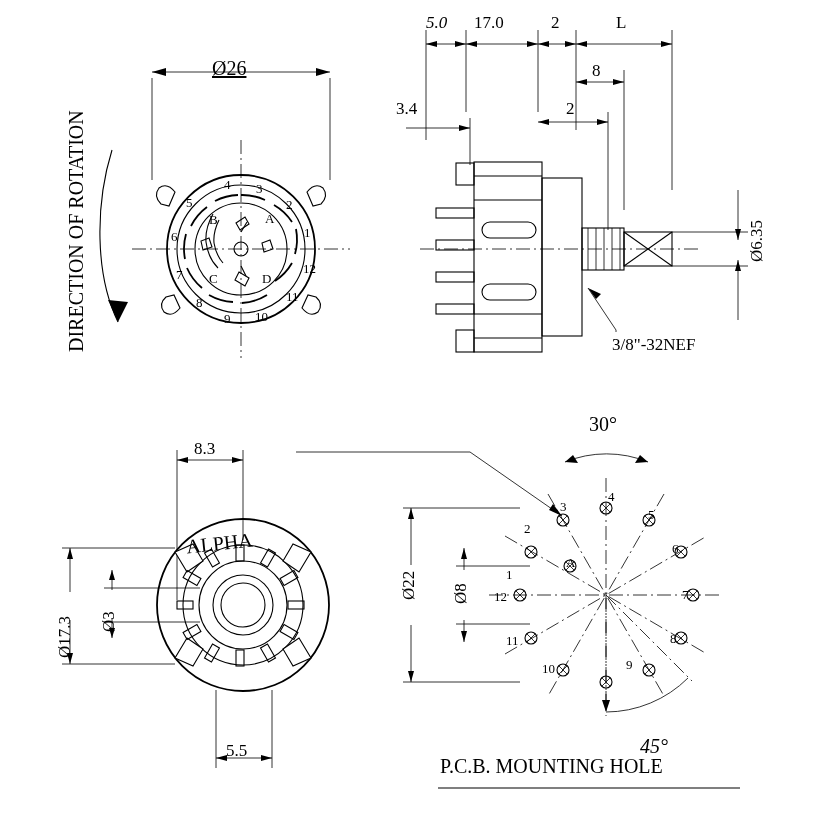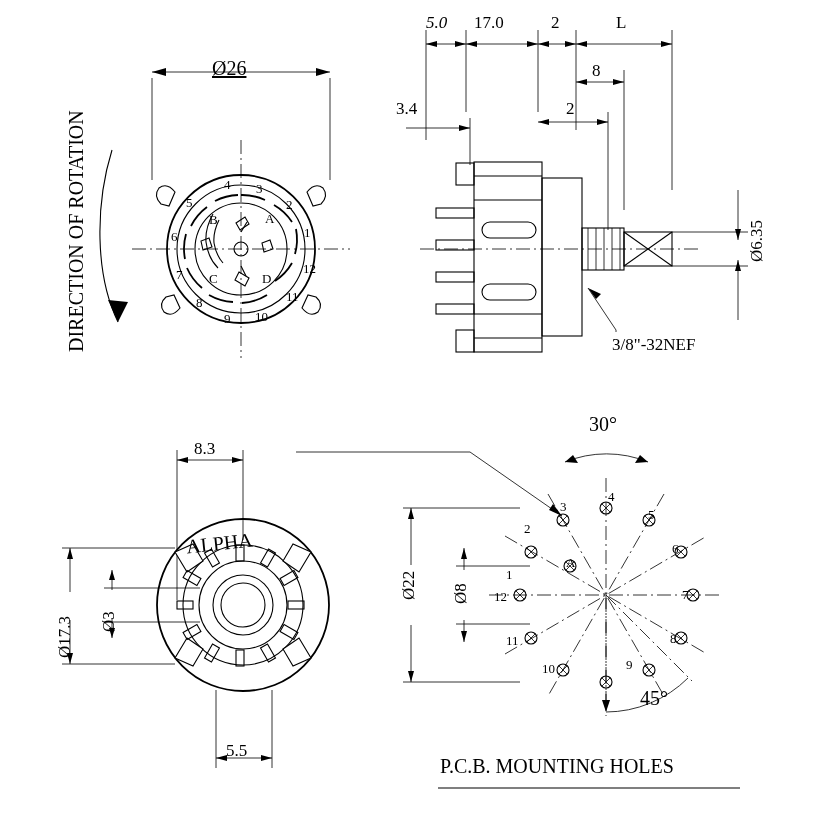--- a/index.html
+++ b/index.html
@@ -343,33 +343,33 @@
   <div class="lbl rot90" style="left:748px; top:262px;">Ø6.35</div>
   <div class="lbl" style="left:612px; top:336px;">3/8"-32NEF</div>
 
   <div class="lbl" style="left:194px; top:440px;">8.3</div>
   <div class="lbl rot90" style="left:56px; top:658px;">Ø17.3</div>
   <div class="lbl rot90" style="left:100px; top:632px;">Ø3</div>
   <div class="lbl" style="left:226px; top:742px;">5.5</div>
   <div class="lbl big" style="left:186px; top:533px; transform:rotate(-6deg);">ALPHA</div>
 
   <div class="lbl big" style="left:562px; top:414px;margin-left:27px;">30°</div>
-  <div class="lbl big" style="left:640px; top:688px;">45°</div>
+  <div class="lbl big" style="left:640px; top:736px;font-style:italic;">45°</div>
   <div class="lbl rot90" style="left:400px; top:600px;">Ø22</div>
   <div class="lbl rot90" style="left:452px; top:604px;">Ø8</div>
   <div class="lbl small" style="left:566px; top:556px;">A</div>
 
   <div class="lbl small" style="left:506px; top:568px;">1</div>
   <div class="lbl small" style="left:524px; top:522px;">2</div>
   <div class="lbl small" style="left:560px; top:500px;">3</div>
   <div class="lbl small" style="left:608px; top:490px;">4</div>
   <div class="lbl small" style="left:648px; top:508px;">5</div>
   <div class="lbl small" style="left:672px; top:542px;">6</div>
   <div class="lbl small" style="left:682px; top:588px;">7</div>
   <div class="lbl small" style="left:670px; top:632px;">8</div>
   <div class="lbl small" style="left:626px; top:658px;">9</div>
   <div class="lbl small" style="left:542px; top:662px;">10</div>
   <div class="lbl small" style="left:506px; top:634px;">11</div>
   <div class="lbl small" style="left:494px; top:590px;">12</div>
 
-  <div class="lbl big" style="left:440px; top:756px;">P.C.B. MOUNTING HOLES</div>
+  <div class="lbl big" style="left:440px; top:756px;">P.C.B. MOUNTING HOLE</div>
 
 </div>
 
 </body></html>

